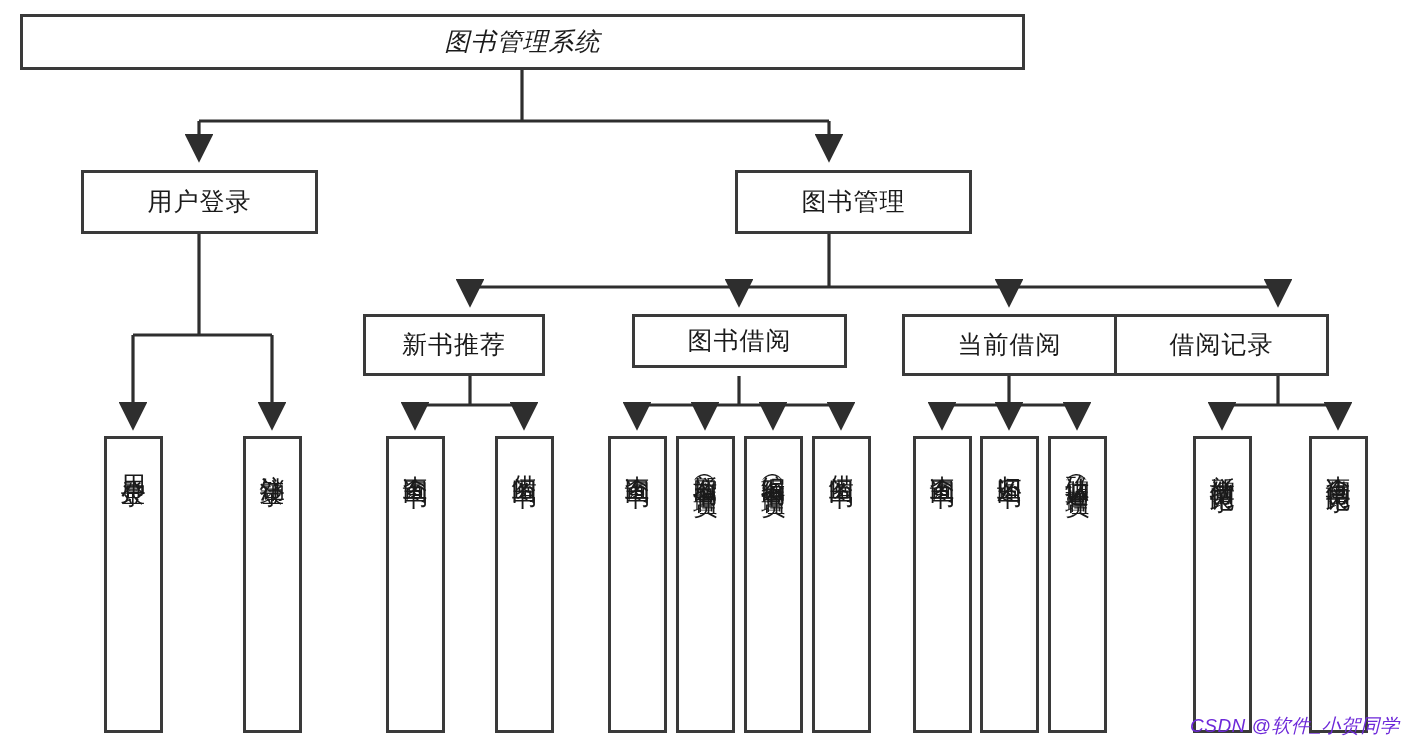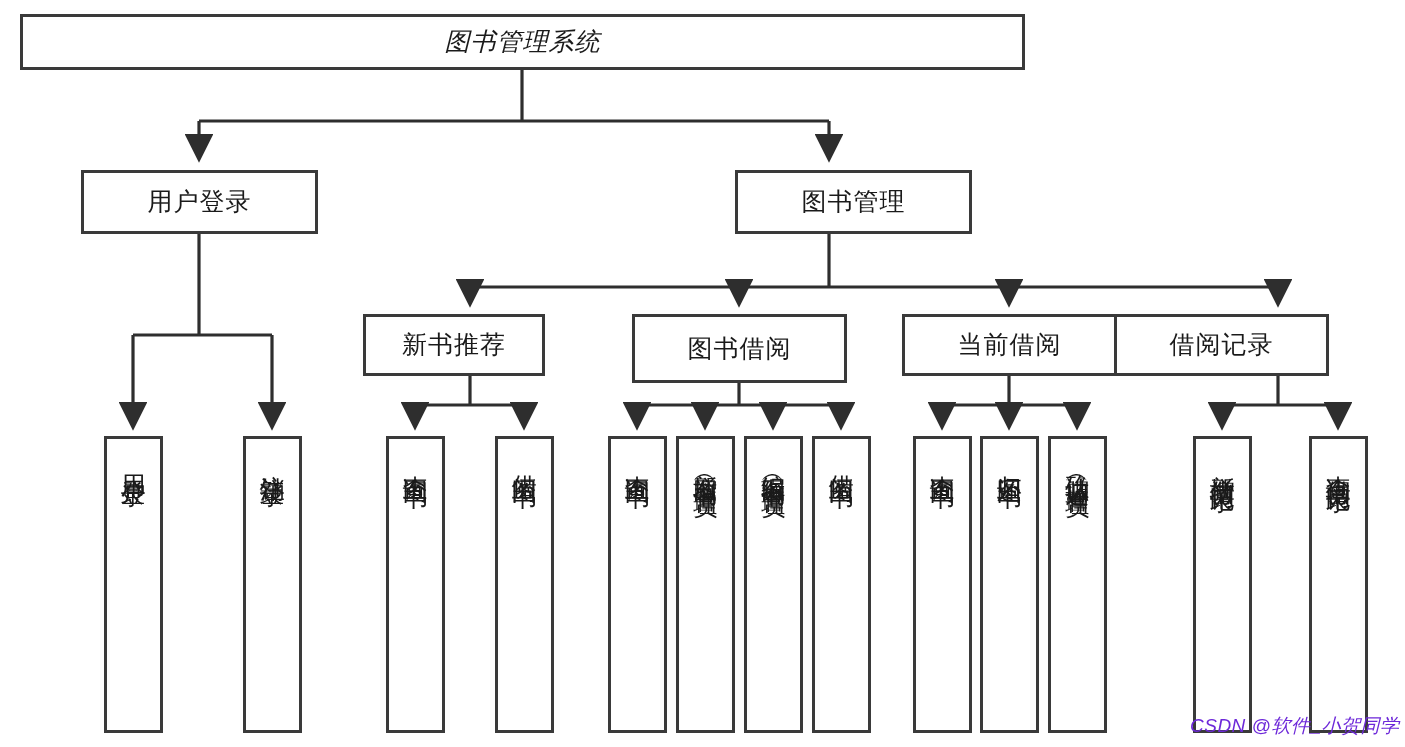--- a/index.html
+++ b/index.html
@@ -128,21 +128,21 @@
   <div class="node h" style="left:81px; top:170px; width:237px; height:64px;">
     <span class="label">用户登录</span>
   </div>
   <div class="node h" style="left:711px; top:170px; width:237px; height:64px;margin-left:24px;">
     <span class="label">图书管理</span>
   </div>
 
   <div class="node h" style="left:363px; top:314px; width:182px; height:62px;">
     <span class="label">新书推荐</span>
   </div>
-  <div class="node h" style="left:632px; top:314px; width:215px; height:69px;">
+  <div class="node h" style="left:632px; top:314px; width:215px; height:54px;">
     <span class="label">图书借阅</span>
   </div>
   <div class="node h" style="left:902px; top:314px; width:215px; height:62px;">
     <span class="label">当前借阅</span>
   </div>
   <div class="node h" style="left:1114px; top:314px; width:215px; height:62px;">
     <span class="label">借阅记录</span>
   </div>
 
   <div class="node v" style="left:104px; top:436px; width:59px; height:297px;">

